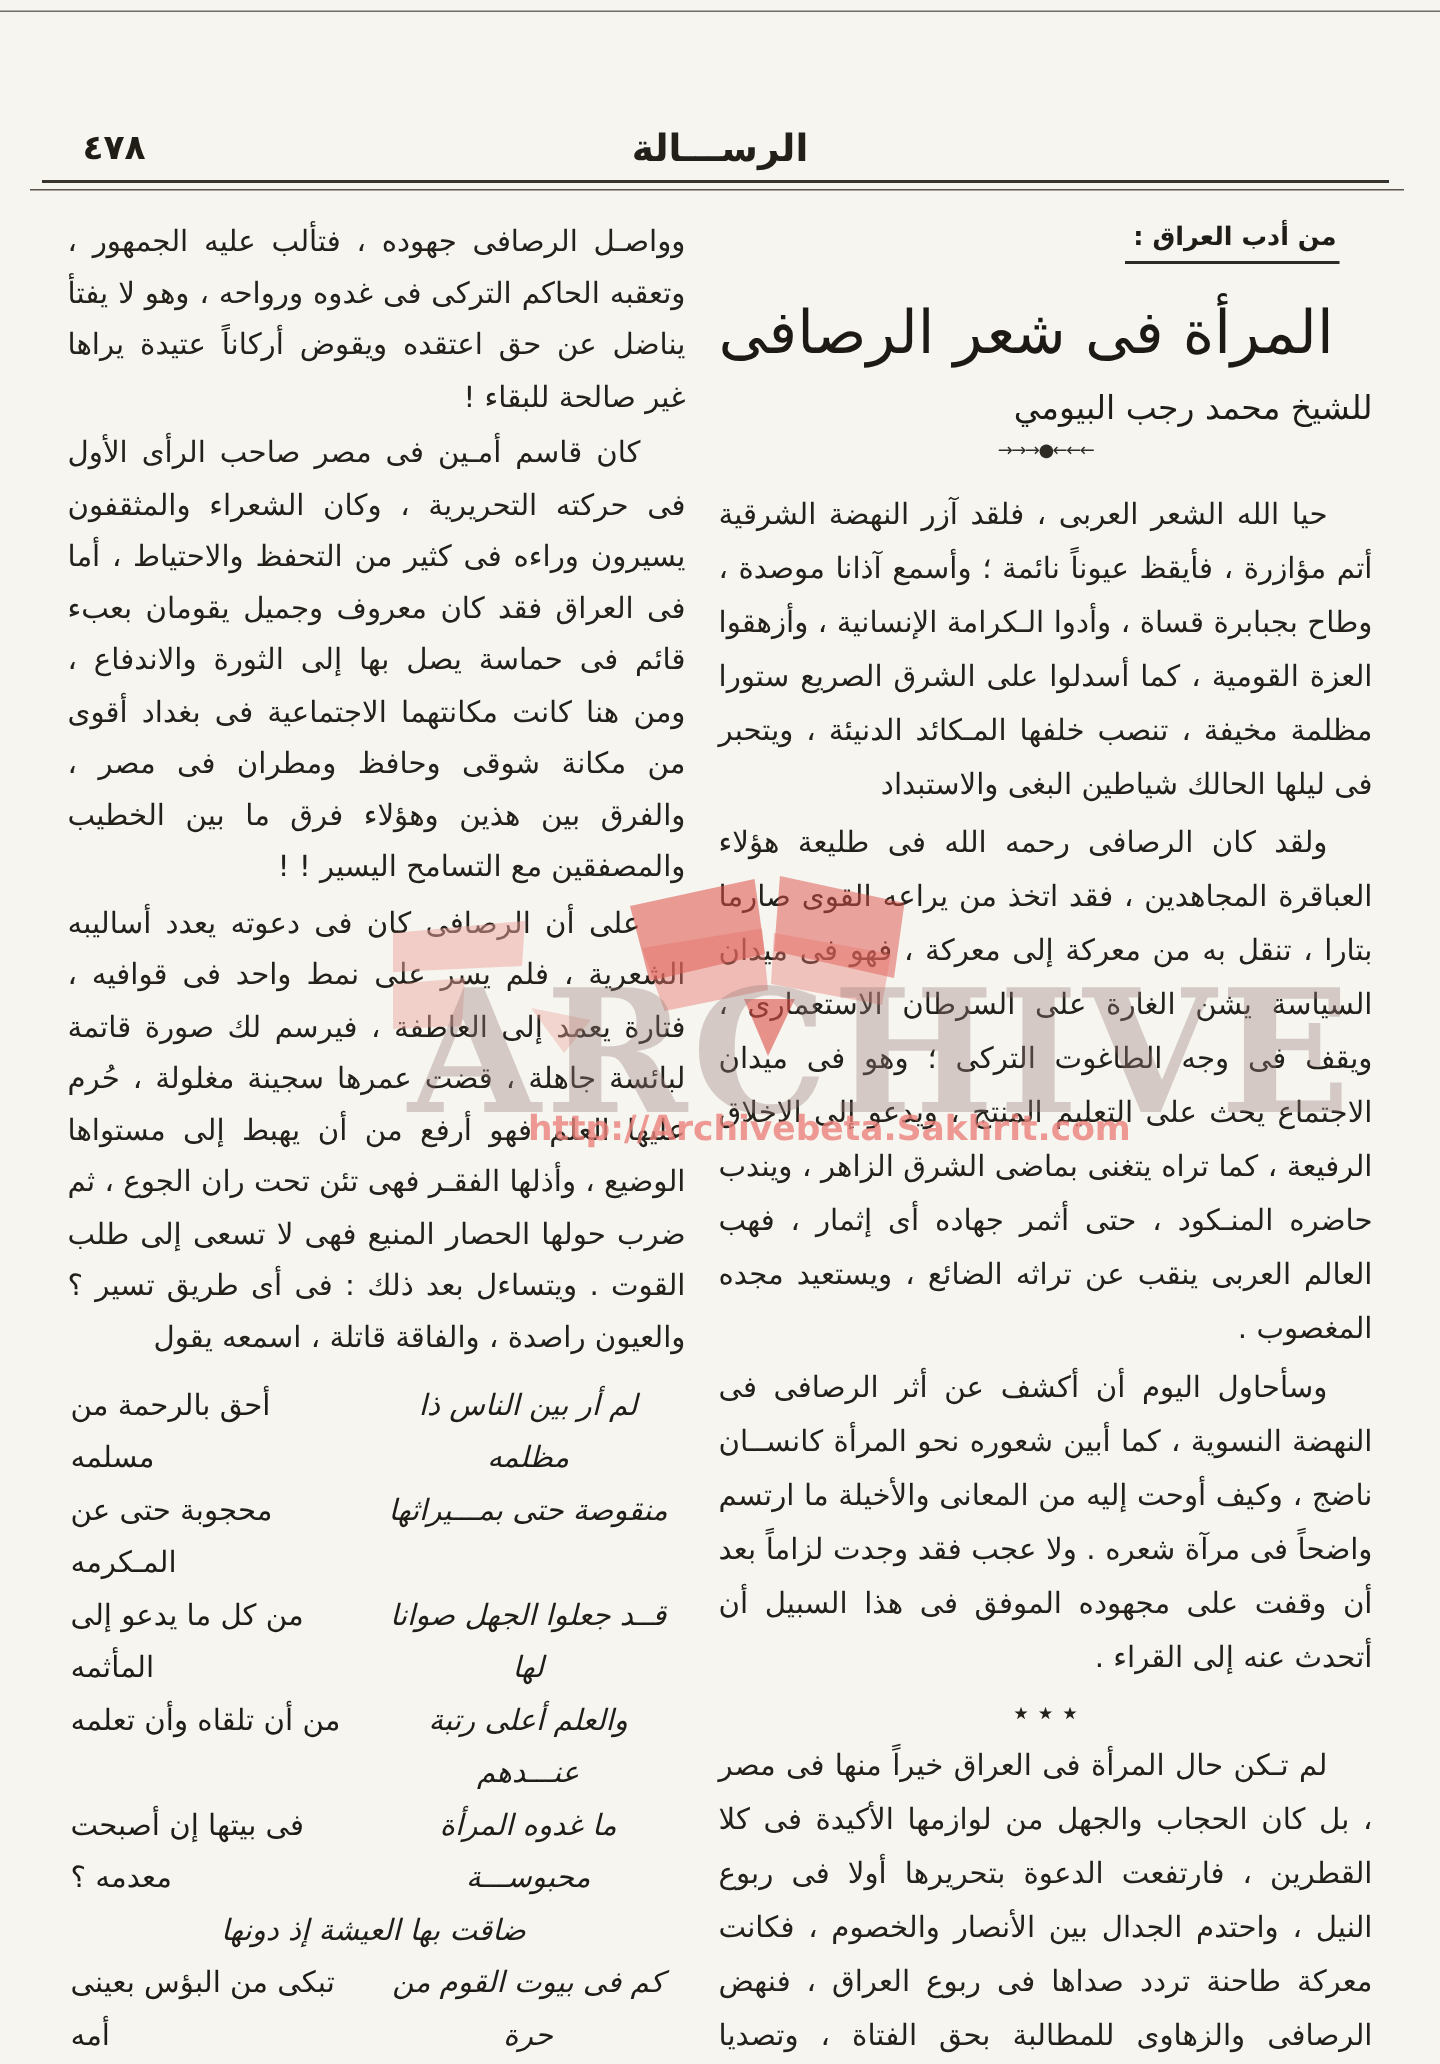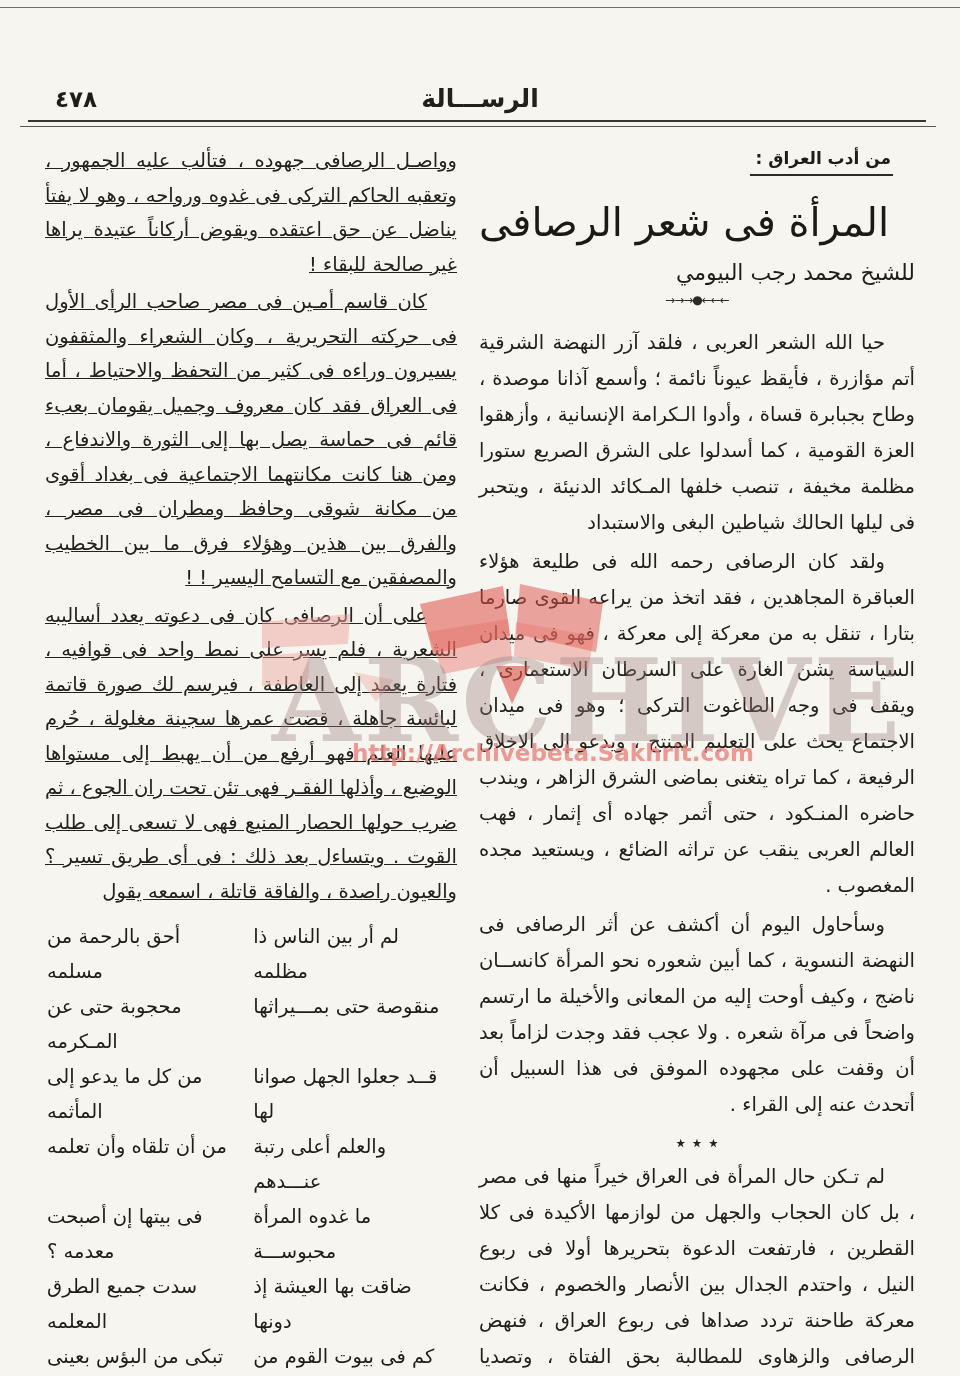--- a/index.html
+++ b/index.html
@@ -37,30 +37,30 @@
   }
   .byline{font-size:22px;margin:12px 0 4px;}
   .ornament{
     text-align:center;font-size:12px;letter-spacing:-1px;color:#2e2a24;
     margin:8px 0 18px;direction:ltr;
   }
   .para{
     margin:0 0 3px;font-size:19.5px;line-height:36px;
     text-align:justify;color:#24201a;
   }
-  .col-second .para{line-height:34.5px;text-decoration:underline;}
+  .col-second .para{line-height:34.5px;}
   .para.indent{text-indent:30px;}
   .stars{text-align:center;font-size:19px;letter-spacing:10px;margin:8px 0 6px;color:#24201a;}
 
   .poem{margin:10px 6px 10px 2px;}
   .poem-line{
     display:flex;justify-content:space-between;gap:16px;
     font-size:19.5px;line-height:35px;
   }
-  .hemi-a{flex:1.04;text-align:left;}
+  .hemi-a{flex:1.04;text-align:center;font-style:italic;}
   .hemi-b{flex:1;text-align:left;}
 
   
   .watermark{position:absolute;inset:0;pointer-events:none;z-index:5;}
   .wm-text{
     position:absolute;left:272px;top:634px;
     font-family:"DejaVu Serif",serif;font-size:114px;font-weight:bold;
     letter-spacing:3px;color:rgba(152,126,122,.36);direction:ltr;white-space:nowrap;
   }
   .wm-url{
@@ -139,21 +139,20 @@
             <span class="hemi-b">من أن تلقاه وأن تعلمه</span>
           </div>
 
           <div class="poem-line">
             <span class="hemi-a">ما غدوه المرأة محبوســـة</span>
             <span class="hemi-b">فى بيتها إن أصبحت معدمه ؟</span>
           </div>
 
           <div class="poem-line">
             <span class="hemi-a">ضاقت بها العيشة إذ دونها</span>
-            <span class="hemi-b">سدت جميع الطرق المعلمه</span>
           </div>
 
           <div class="poem-line">
             <span class="hemi-a">كم فى بيوت القوم من حرة</span>
             <span class="hemi-b">تبكى من البؤس بعينى أمه</span>
           </div>
 
         </div>
 
     </div>

